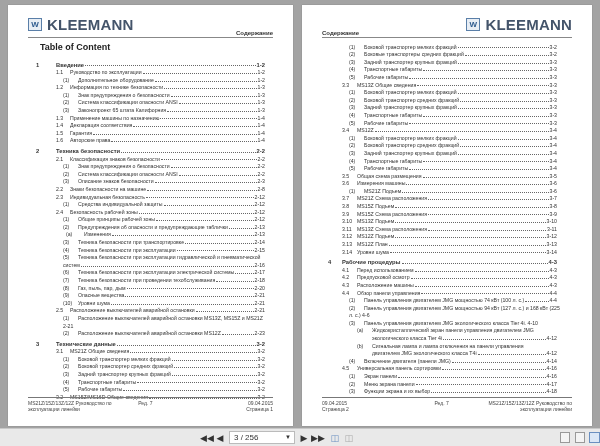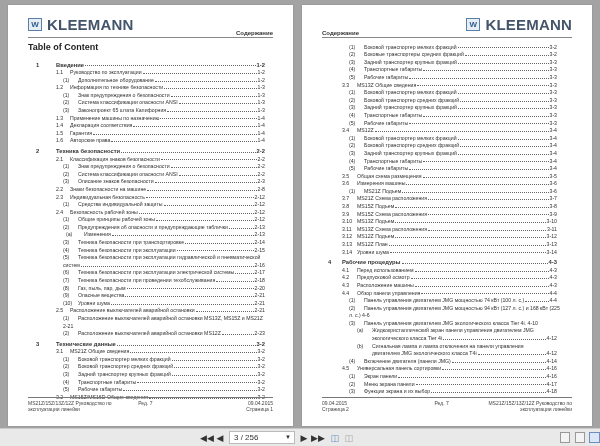--- a/index.html
+++ b/index.html
@@ -6,21 +6,21 @@
   body{width:600px;height:446px;overflow:hidden;background:#9c9c9c;font-family:"Liberation Sans",sans-serif;position:relative;}
   .viewer{position:absolute;left:0;top:0;width:600px;height:428px;background:#a3a3a3;}
   .page{position:absolute;top:5px;height:421px;background:#fff;box-shadow:0 0 1px #777;overflow:hidden;}
   .page.left{left:8px;width:285px;}
   .page.right{left:302px;width:290px;}
   .hdr{position:absolute;top:10px;left:20px;right:20px;height:22px;border-bottom:1.5px solid #888;}
   .logo{position:absolute;top:1px;display:flex;align-items:center;}
   .logo-box{width:14px;height:13px;border:1.5px solid #5a7fa8;background:#e8eef5;color:#2f5c8f;font-size:8px;font-weight:bold;display:flex;align-items:center;justify-content:center;box-sizing:border-box;}
   .logo-text{margin-left:5px;font-size:15px;font-weight:bold;color:#44546a;letter-spacing:0.2px;}
   .hdr-section{position:absolute;bottom:1px;font-size:6px;font-weight:bold;color:#333;}
-  .toc-title{position:absolute;top:37px;left:20px;font-size:9px;font-weight:bold;color:#222;text-align:center;}
+  .toc-title{position:absolute;top:37px;left:32px;font-size:9px;font-weight:bold;color:#222;text-align:center;}
   .toc{position:absolute;left:0;right:0;font-size:5.2px;color:#333;}
   .row{position:relative;display:flex;align-items:flex-end;white-space:nowrap;}
   .row .num{flex:0 0 auto;}
   .row .txt{flex:0 0 auto;}
   .row .dots{flex:1 1 auto;border-bottom:0.6px dotted #666;margin:0 1px 1.2px 1px;min-width:4px;}
   .row .pg{flex:0 0 auto;}
   .row.l1{font-weight:bold;font-size:5.8px;}
   .ftr{position:absolute;bottom:14px;left:20px;right:20px;border-top:1px solid #777;font-size:5px;color:#444;height:14px;}
   .ftr span{position:absolute;top:2px;line-height:6px;}
   .toolbar{position:absolute;left:0;top:428px;width:600px;height:18px;background:#e9e9e9;border-top:1px solid #c8c8c8;}

